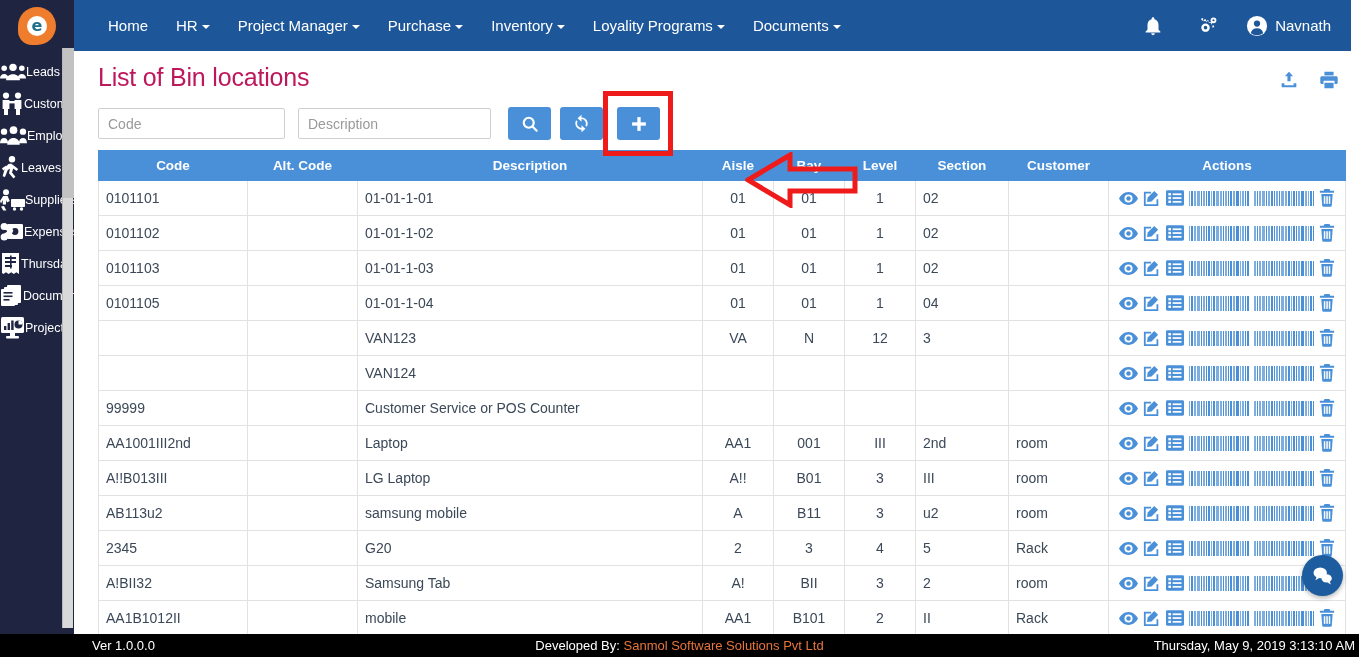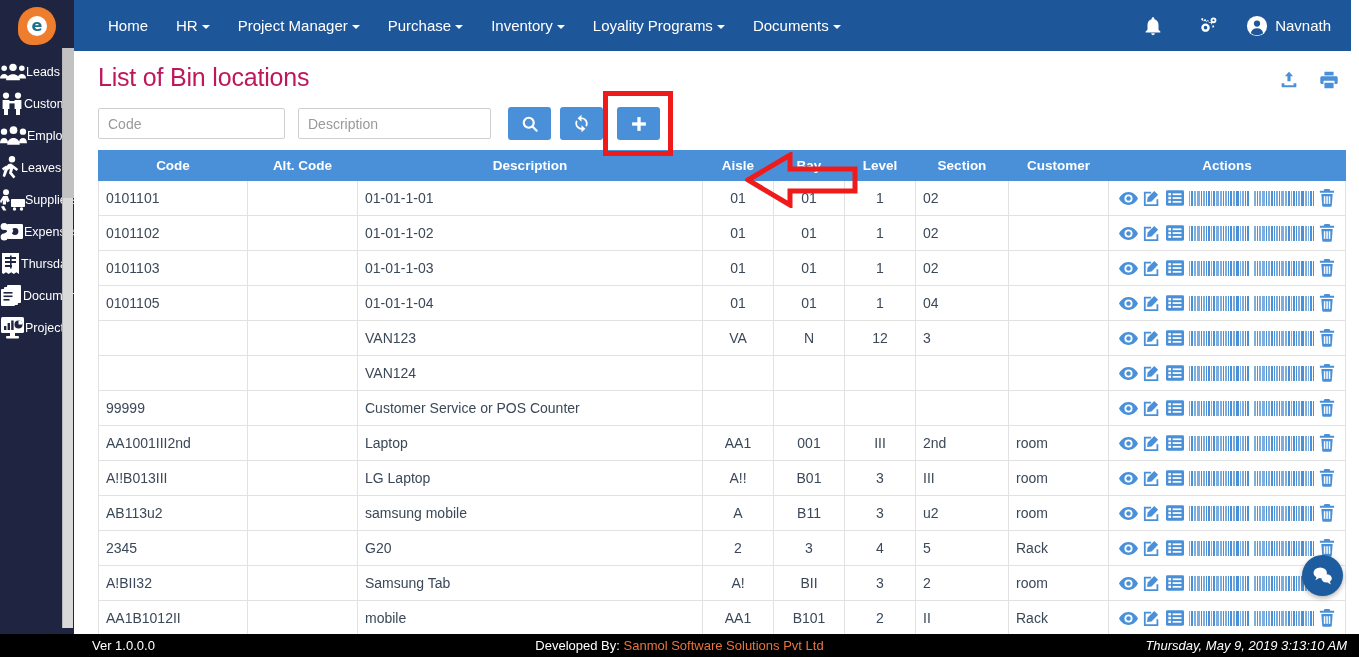--- a/index.html
+++ b/index.html
@@ -138,21 +138,21 @@
 
   
   .footer {
     position:absolute; left:0; bottom:0; width:1359px; height:23px;
     background:#000000; color:#ffffff; font-size:13px;
     display:flex; align-items:center;
   }
   .f-ver { padding-left: 92px; }
   .f-mid { position:absolute; left:0; width:100%; text-align:center; }
   .f-mid .brand { color:#e8743b; }
-  .f-right { margin-left:auto; padding-right:12px;font-style:italic; }
+  .f-right { margin-left:auto; padding-right:4px; }
 </style>
 </head>
 <body>
 
 <div id="app">
 
   <aside class="sidebar">
     <div class="logo-box">
       <div class="logo-mark">
         <span class="e-inner">e</span>

